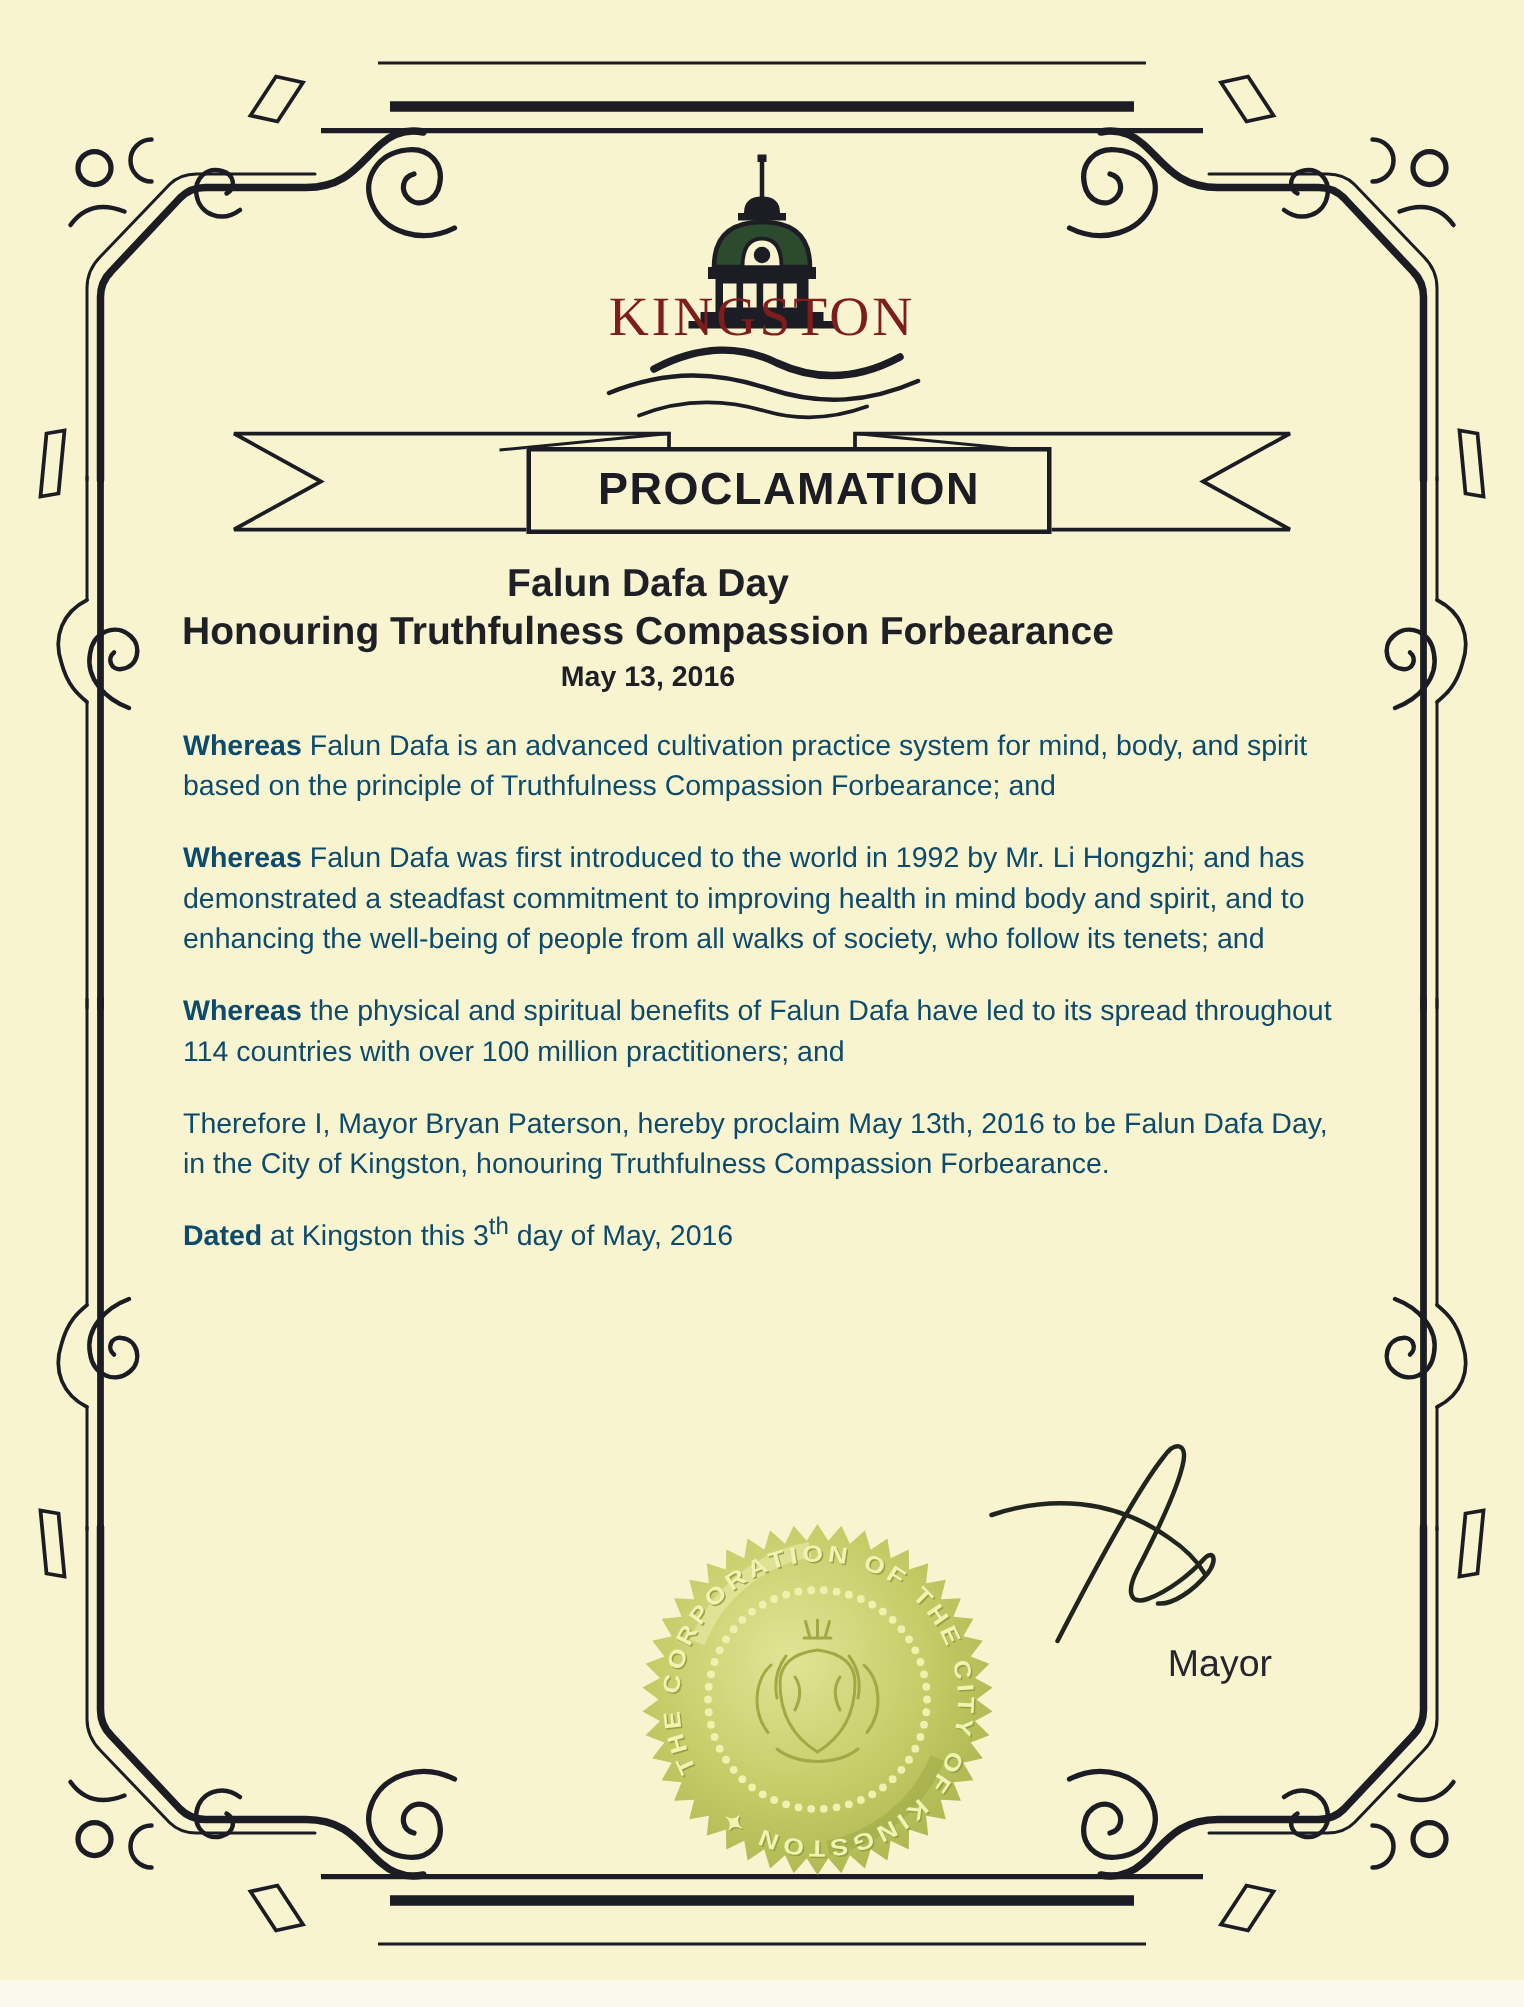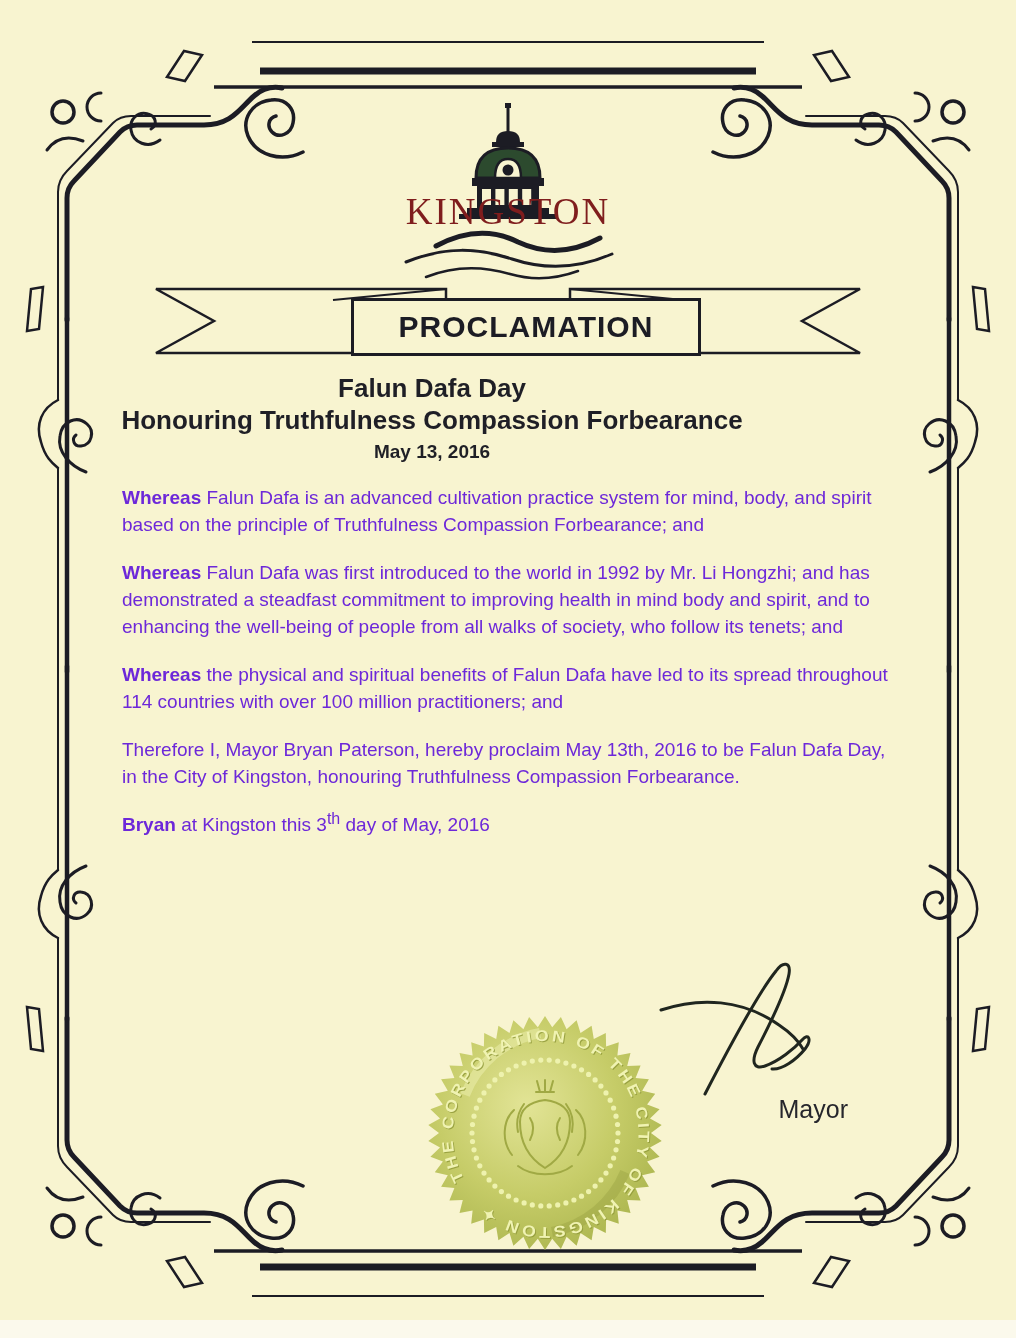--- a/index.html
+++ b/index.html
@@ -23,21 +23,21 @@
   .banner-box span{
     font-size:30px; font-weight:bold; letter-spacing:1px; color:#1c1c24;
   }
   .titleblock{position:absolute; left:0; top:372px; width:864px; text-align:center;}
   .titleblock .t1,.titleblock .t2{
     font-size:26px; font-weight:bold; line-height:32px; color:#1f1f26; margin:0;
   }
   .titleblock .t3{font-size:19px; font-weight:bold; margin-top:5px; color:#1f1f26;}
   .bodycopy{
     position:absolute; left:122px; top:484px; width:782px;
-    font-size:19px; line-height:27px; color:#6d28d9;
+    font-size:19px; line-height:27px; color:#0c4a6e;
   }
   .bodycopy p{margin:0 0 21px 0;}
   .bodycopy b{font-weight:bold;}
   sup{font-size:16px; vertical-align:super; line-height:0;text-align:right;}
   .signame{
     position:absolute; left:548px; top:1092px; width:300px;
     text-align:right; font-size:25px; line-height:34px; color:#26262c;
   }
   .scan-strip{position:absolute; left:0; bottom:0; width:1016px; height:18px; background:#fbf9ec;}
 </style>
@@ -217,21 +217,21 @@
     <div class="t1">Falun Dafa Day</div>
     <div class="t2">Honouring Truthfulness Compassion Forbearance</div>
     <div class="t3">May 13, 2016</div>
   </div>
 
   <div class="bodycopy">
     <p><b>Whereas</b><span> Falun Dafa is an advanced cultivation practice system for mind, body, and spirit based on the principle of Truthfulness Compassion Forbearance; and</span></p>
     <p><b>Whereas</b><span> Falun Dafa was first introduced to the world in 1992 by Mr. Li Hongzhi; and has demonstrated a steadfast commitment to improving health in mind body and spirit, and to enhancing the well-being of people from all walks of society, who follow its tenets; and</span></p>
     <p><b>Whereas</b><span> the physical and spiritual benefits of Falun Dafa have led to its spread throughout 114 countries with over 100 million practitioners; and</span></p>
     <p><b></b><span>Therefore I, Mayor Bryan Paterson, hereby proclaim May 13th, 2016 to be Falun Dafa Day, in the City of Kingston, honouring Truthfulness Compassion Forbearance.</span></p>
-    <p><b>Bryan</b><span> at Kingston this 3</span><sup>th</sup><span> day of May, 2016</span></p>
+    <p><b>Dated</b><span> at Kingston this 3</span><sup>th</sup><span> day of May, 2016</span></p>
   </div>
 
   <div class="signame">
     <div>Mayor</div>
   </div>
 
   <div class="scan-strip"></div>
 </div>
 
 </body></html>

